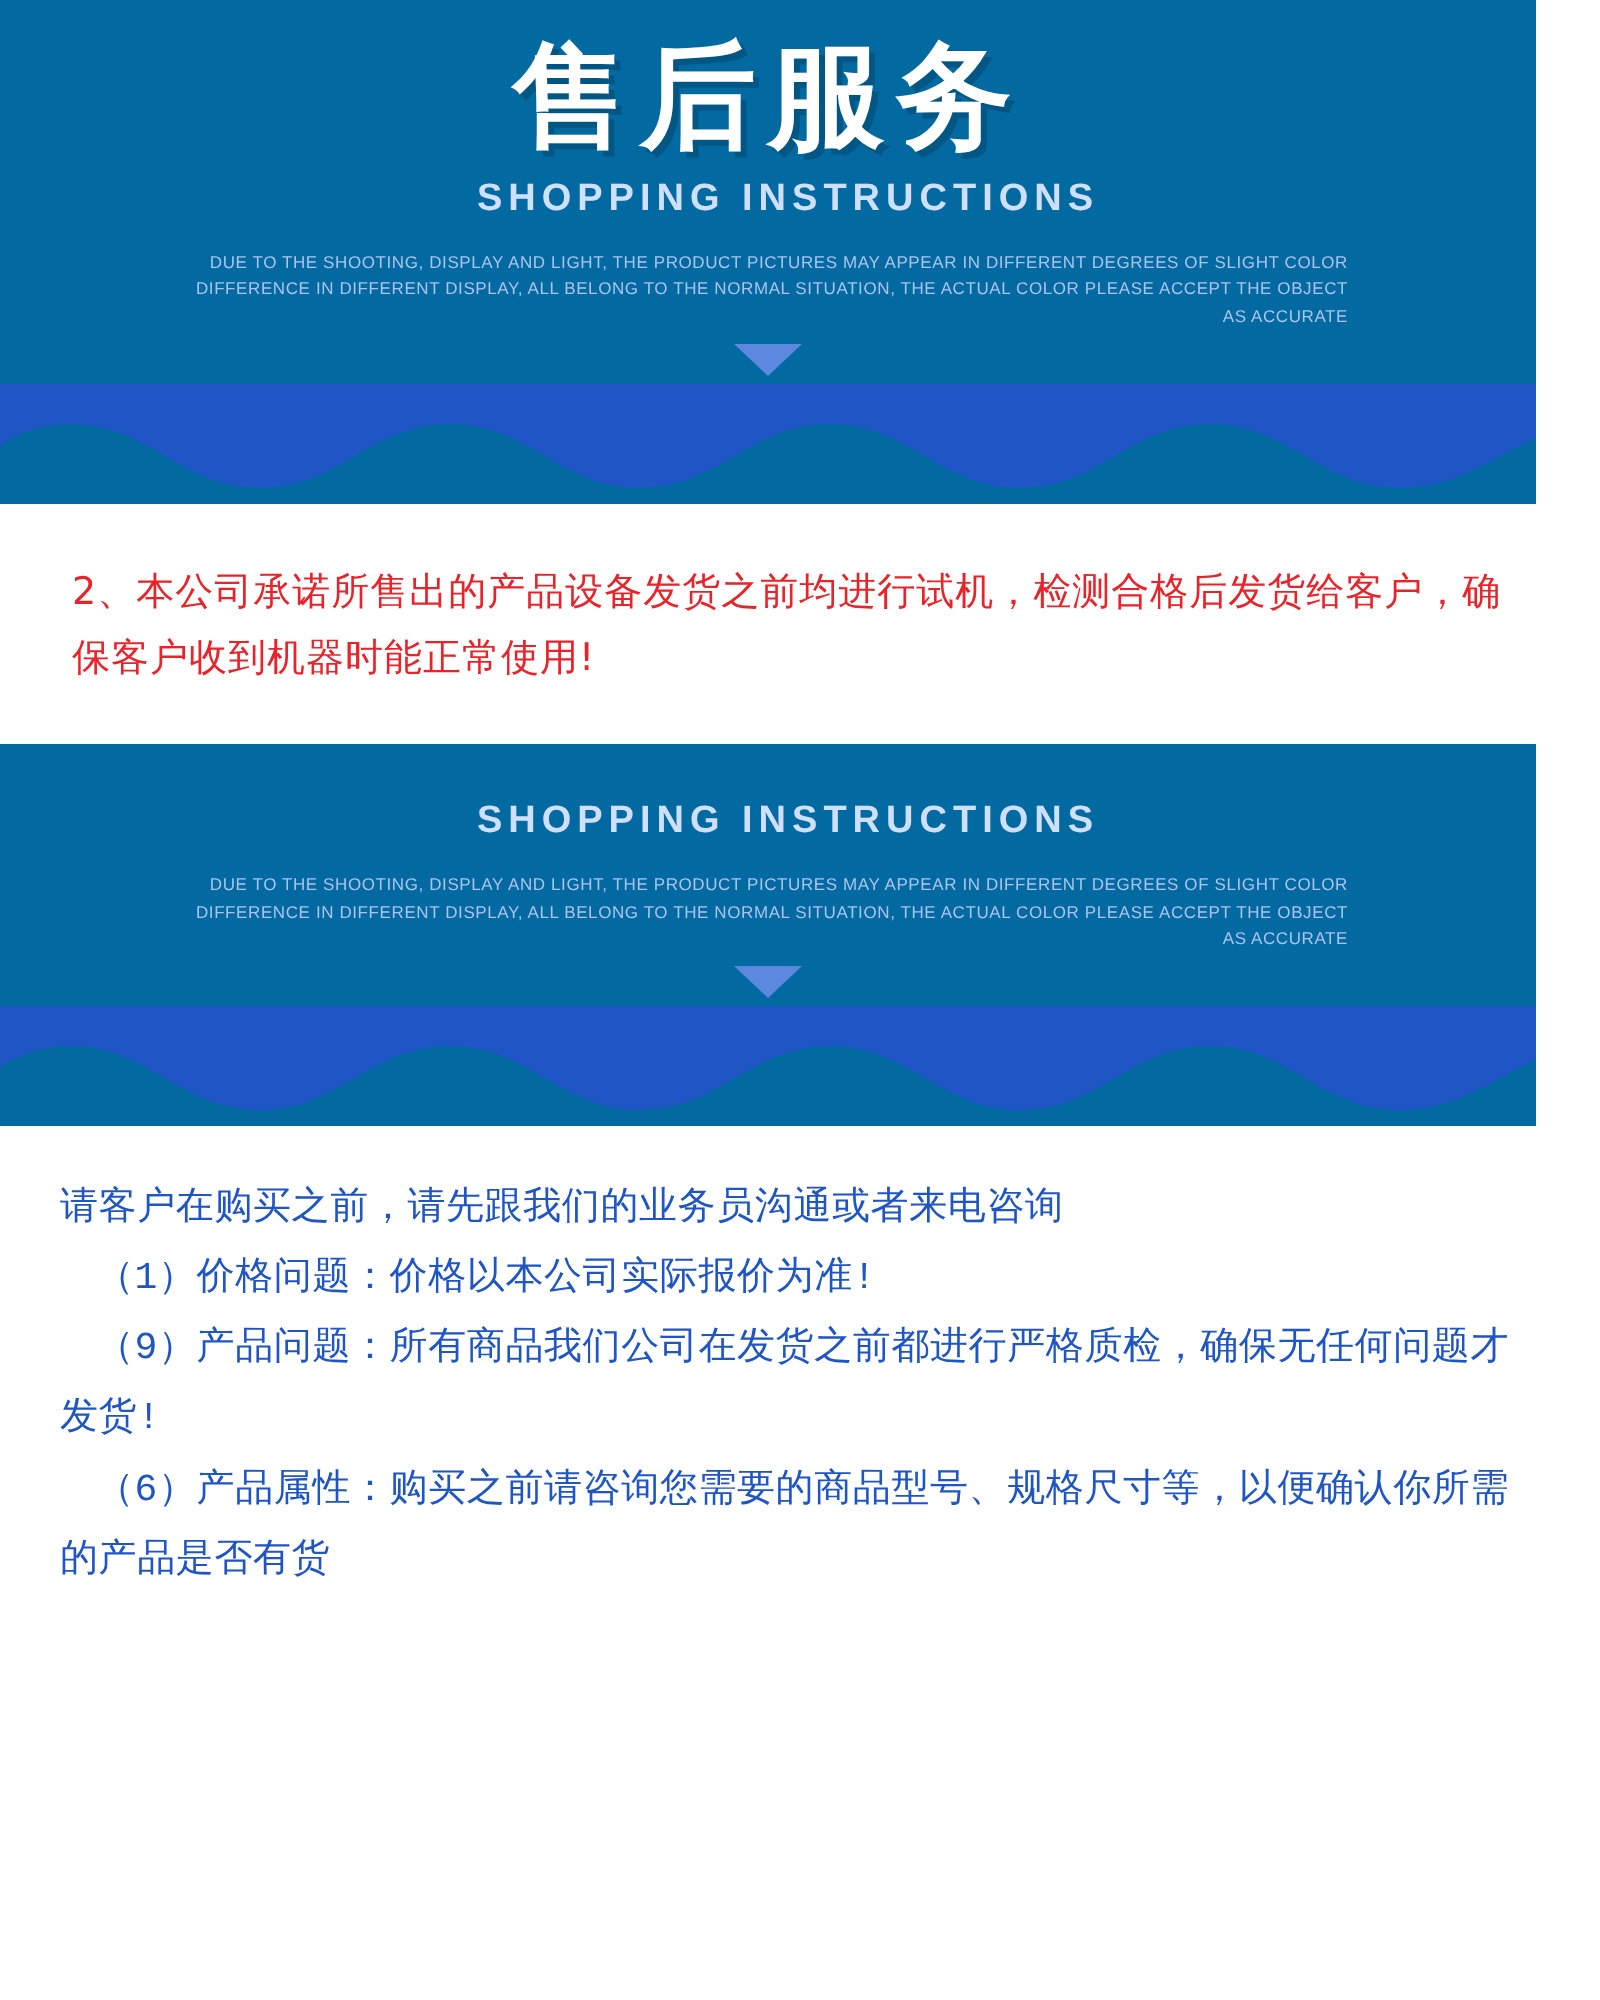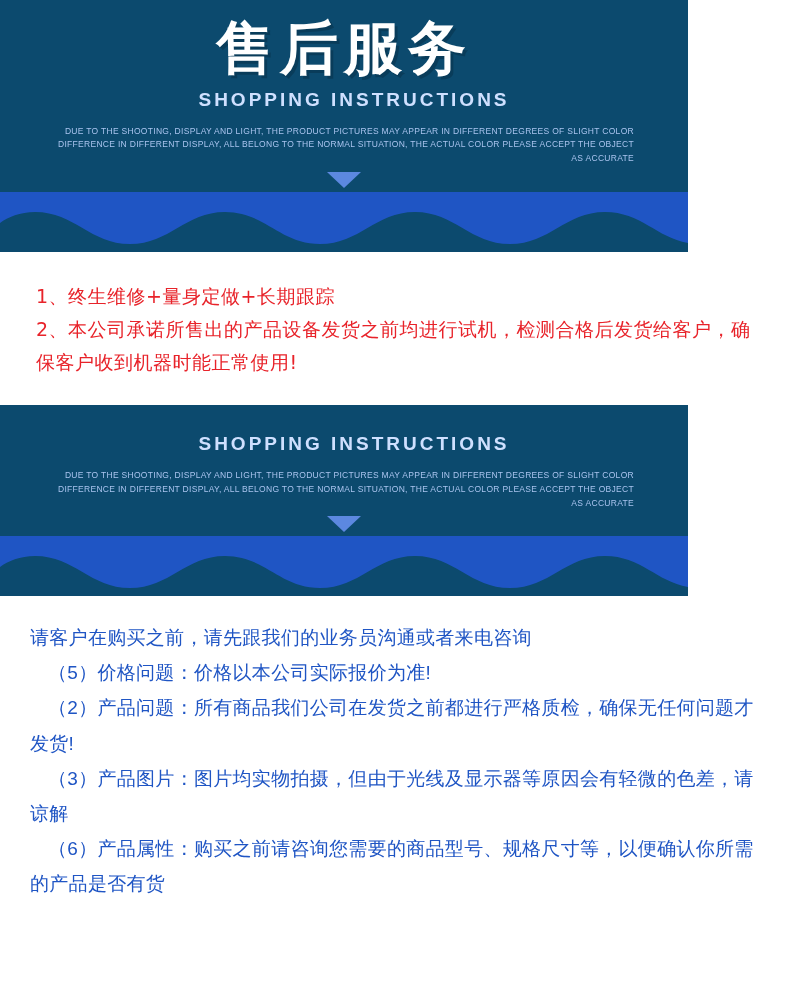--- a/index.html
+++ b/index.html
@@ -15,22 +15,22 @@
   }
   .page {
     position: relative;
     width: 800px;
     height: 1000px;
   }
 
   
   .banner {
     position: relative;
-    width: 688px;
-    background: #0c4a6e;
+    width: 768px;
+    background: #0369a1;
     overflow: hidden;
   }
   .banner-inner {
     position: relative;
     padding-top: 18px;
     text-align: center;
     z-index: 2;
   }
   .banner-title {
     font-family: "DejaVu Sans", sans-serif;
@@ -88,21 +88,21 @@
     line-height: 1.75;
     letter-spacing: 0.5px;
   }
 
   .section-blue {
     padding: 24px 30px 10px 30px;
     background: #ffffff;
   }
   .line-blue {
     color: #1f55c4;
-    font-family: Liberation Sans, sans-serif;
+    font-family: Liberation Mono, monospace;
     font-size: 19px;
     line-height: 1.85;
     letter-spacing: 0.3px;
   }
   .line-blue.indent {
     text-indent: 18px;
   }
 </style>
 </head>
 <body>
@@ -115,36 +115,34 @@
       <div class="banner-sub">SHOPPING INSTRUCTIONS</div>
       <div class="banner-desc">DUE TO THE SHOOTING, DISPLAY AND LIGHT, THE PRODUCT PICTURES MAY APPEAR IN DIFFERENT DEGREES OF SLIGHT COLOR DIFFERENCE IN DIFFERENT DISPLAY, ALL BELONG TO THE NORMAL SITUATION, THE ACTUAL COLOR PLEASE ACCEPT THE OBJECT AS ACCURATE</div>
       <div class="banner-arrow"></div>
     </div>
     <svg class="wave" viewBox="0 0 800 60" preserveAspectRatio="none">
       <path d="M0,0 L800,0 L800,20 C760,20 740,52 700,52 C660,52 645,20 605,20 C565,20 550,52 510,52 C470,52 455,20 415,20 C375,20 360,52 320,52 C280,52 265,20 225,20 C185,20 170,52 130,52 C90,52 75,20 35,20 C20,20 8,25 0,31 Z" fill="#1f55c4"></path>
     </svg>
   </div>
 
   <div class="section-red">
-    <div class="line-red">1、终生维修+量身定做+长期跟踪</div>
     <div class="line-red">2、本公司承诺所售出的产品设备发货之前均进行试机，检测合格后发货给客户，确保客户收到机器时能正常使用!</div>
   </div>
 
   <div class="banner">
     <div class="banner-inner">
       <div class="banner-sub">SHOPPING INSTRUCTIONS</div>
       <div class="banner-desc">DUE TO THE SHOOTING, DISPLAY AND LIGHT, THE PRODUCT PICTURES MAY APPEAR IN DIFFERENT DEGREES OF SLIGHT COLOR DIFFERENCE IN DIFFERENT DISPLAY, ALL BELONG TO THE NORMAL SITUATION, THE ACTUAL COLOR PLEASE ACCEPT THE OBJECT AS ACCURATE</div>
       <div class="banner-arrow"></div>
     </div>
     <svg class="wave" viewBox="0 0 800 60" preserveAspectRatio="none">
       <path d="M0,0 L800,0 L800,20 C760,20 740,52 700,52 C660,52 645,20 605,20 C565,20 550,52 510,52 C470,52 455,20 415,20 C375,20 360,52 320,52 C280,52 265,20 225,20 C185,20 170,52 130,52 C90,52 75,20 35,20 C20,20 8,25 0,31 Z" fill="#1f55c4"></path>
     </svg>
   </div>
 
   <div class="section-blue">
     <div class="line-blue">请客户在购买之前，请先跟我们的业务员沟通或者来电咨询</div>
-    <div class="line-blue indent">（5）价格问题：价格以本公司实际报价为准!</div>
-    <div class="line-blue indent">（2）产品问题：所有商品我们公司在发货之前都进行严格质检，确保无任何问题才发货!</div>
-    <div class="line-blue indent">（3）产品图片：图片均实物拍摄，但由于光线及显示器等原因会有轻微的色差，请谅解</div>
+    <div class="line-blue indent">（1）价格问题：价格以本公司实际报价为准!</div>
+    <div class="line-blue indent">（9）产品问题：所有商品我们公司在发货之前都进行严格质检，确保无任何问题才发货!</div>
     <div class="line-blue indent">（6）产品属性：购买之前请咨询您需要的商品型号、规格尺寸等，以便确认你所需的产品是否有货</div>
   </div>
 
 </div>
 
 </body></html>

